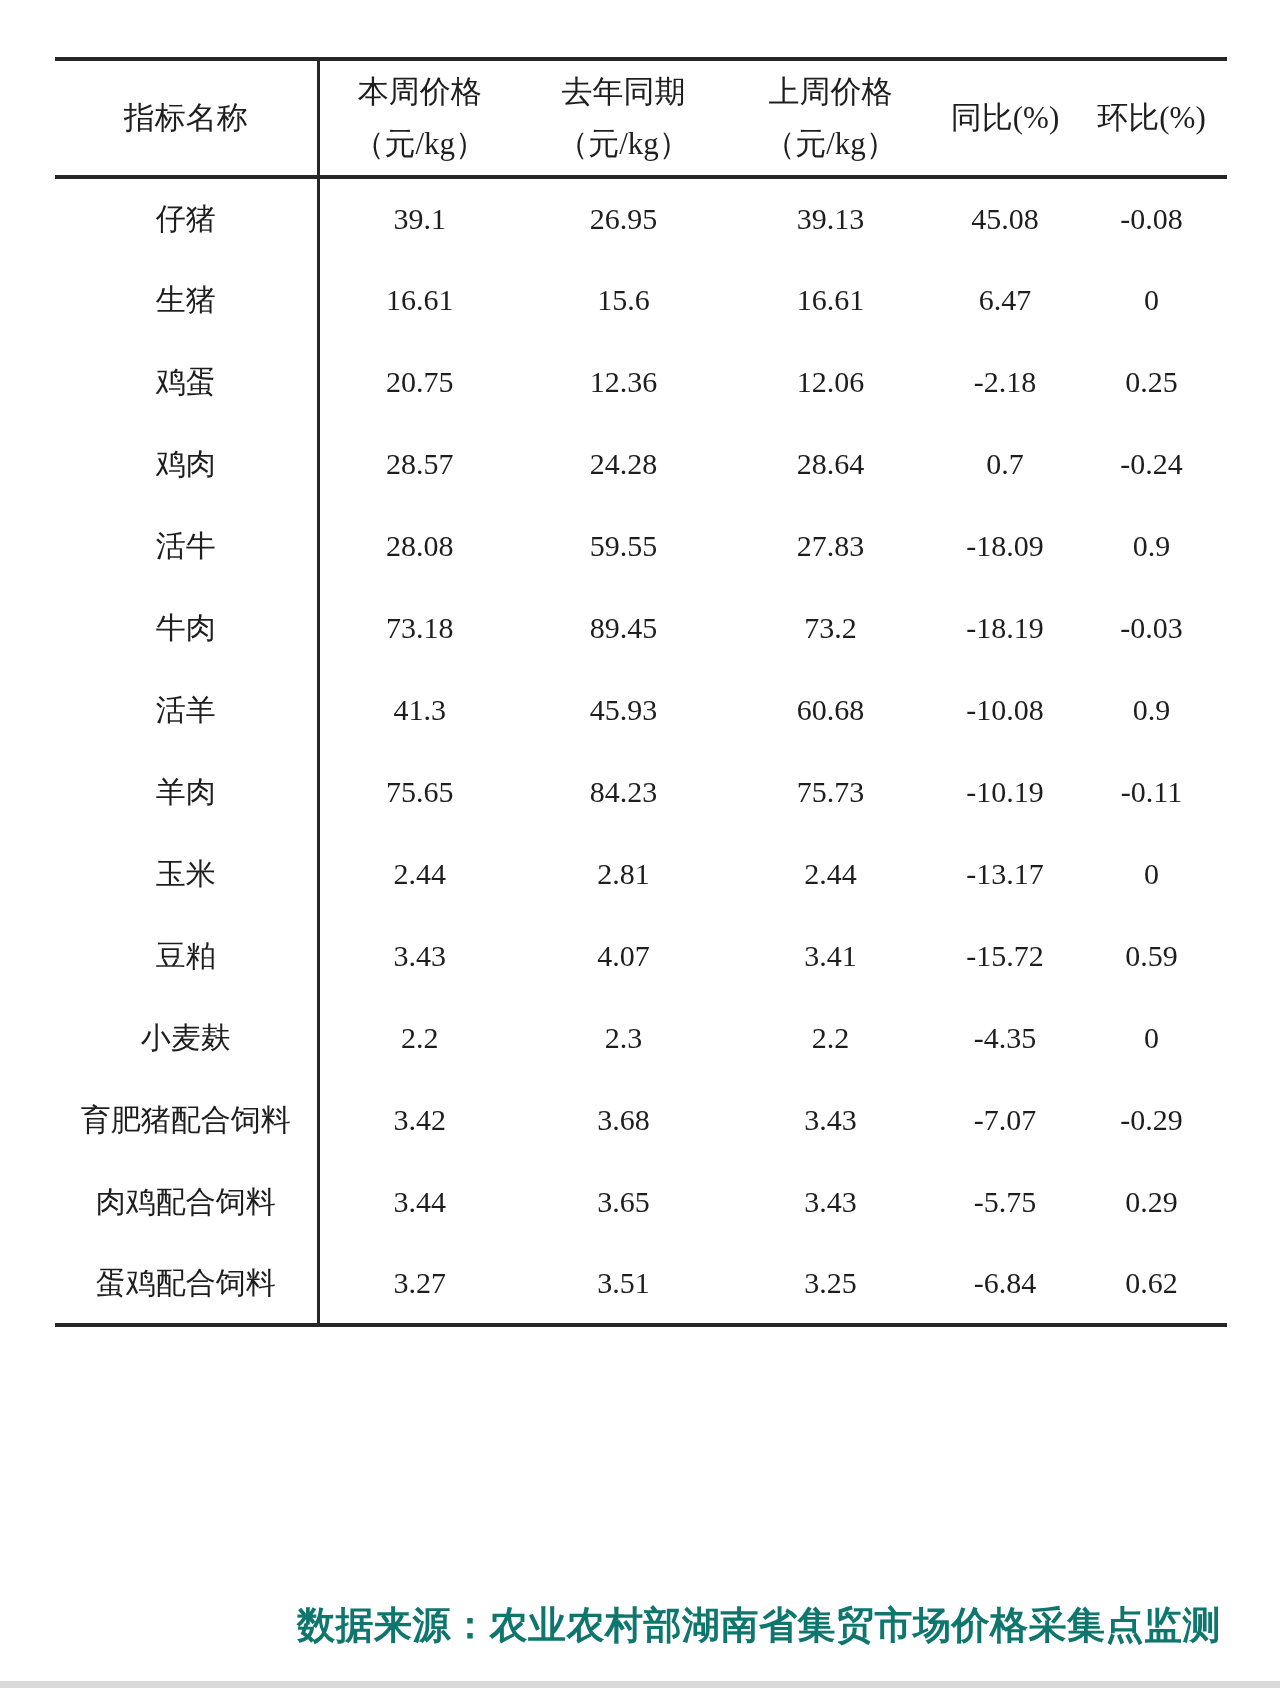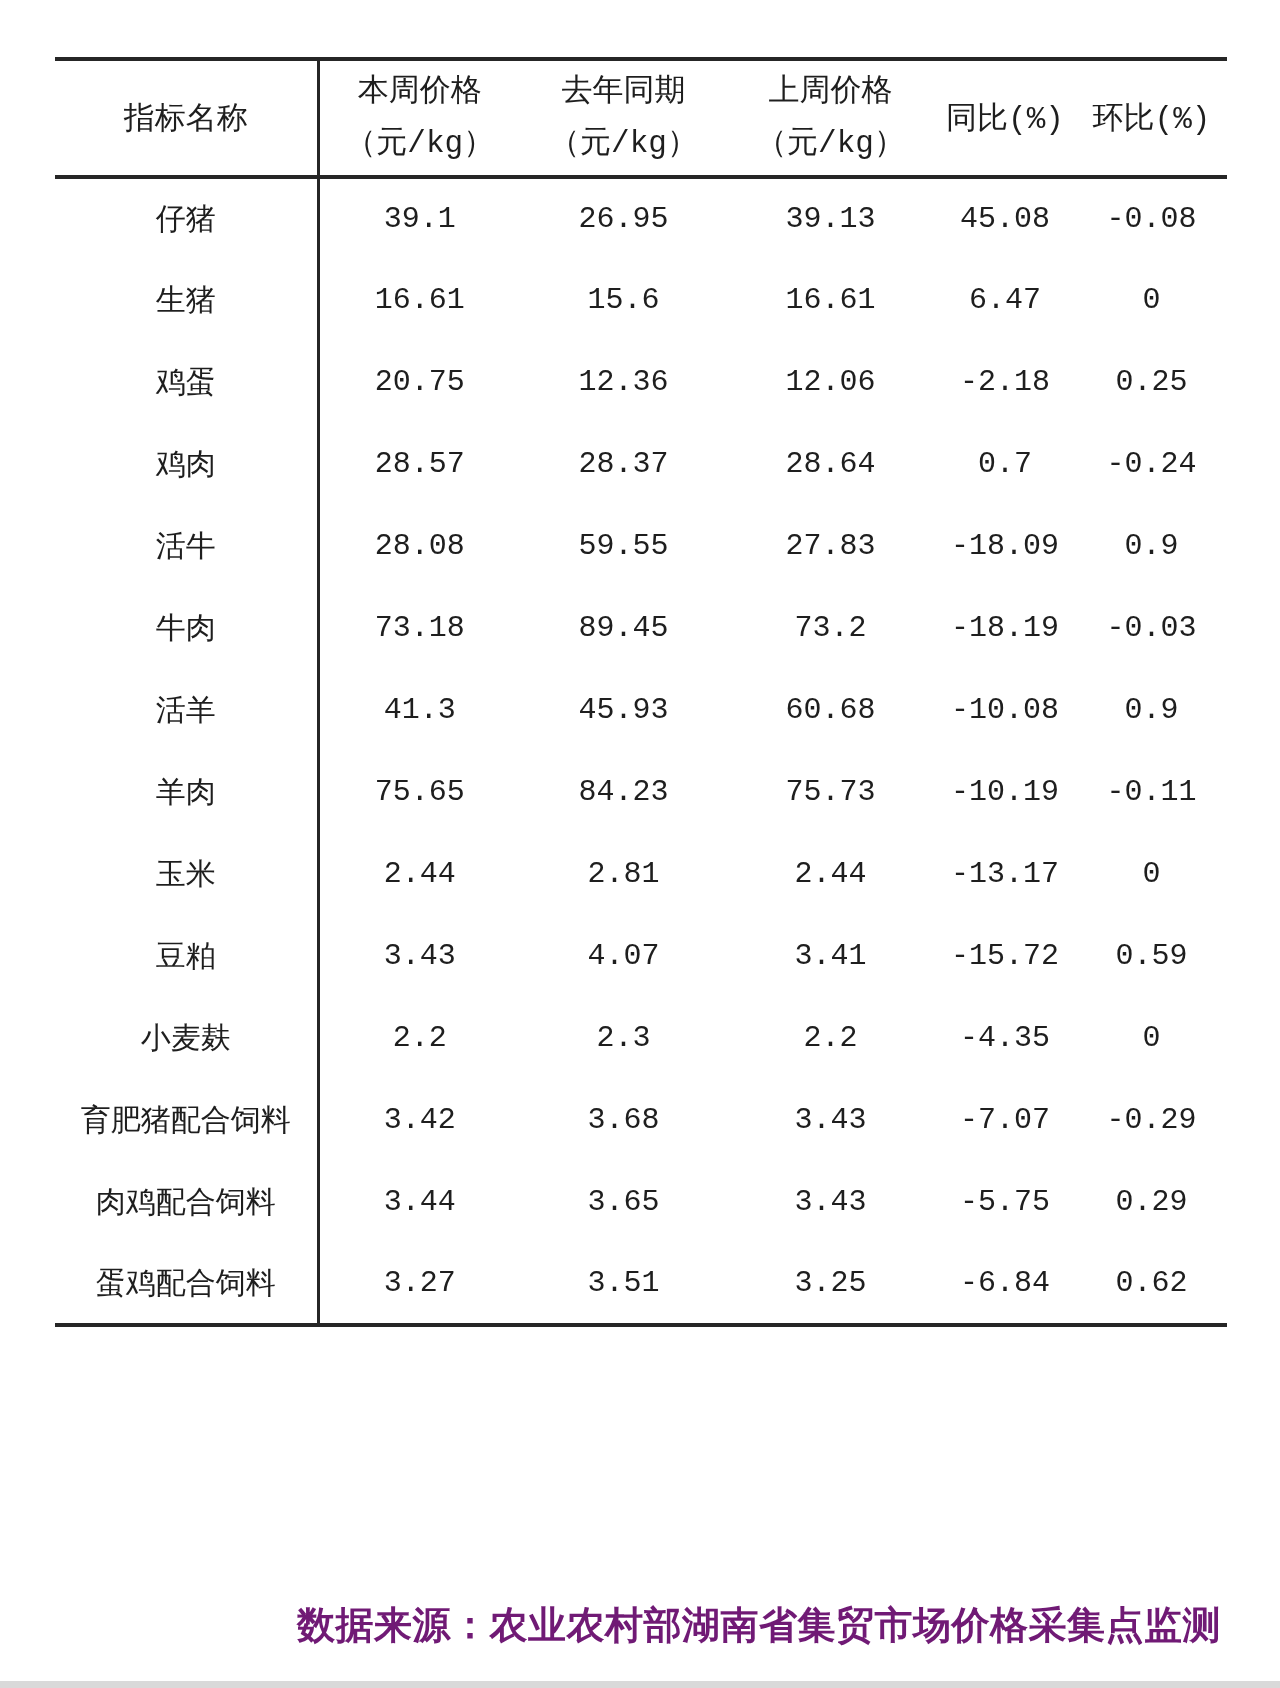--- a/index.html
+++ b/index.html
@@ -1,20 +1,20 @@
 <!DOCTYPE html>
 <html><head>
 <meta charset="utf-8">
 <style>
   html,body{margin:0;padding:0;}
   #page{
     position:relative;
     width:1280px;height:1688px;
     background:#ffffff;
-    font-family:Liberation Mono, monospace;
+    font-family:Liberation Serif, serif;
     color:#1e1e1e;
     overflow:hidden;
   }
   table.price-table{
     position:absolute;
     left:55px;top:57px;
     width:1172px;
     border-collapse:collapse;
     table-layout:fixed;
     border-top:4px solid #262626;
@@ -46,21 +46,21 @@
     height:82px;
   }
   .hdr-two-line span{display:block;line-height:48px;}
   .hdr-two-line .l2{margin-top:4px;}
   #source-note{
     position:absolute;
     left:297px;
     top:1600px;
     font-size:38px;
     font-weight:bold;
-    color:#701a75;
+    color:#0f766e;
     white-space:nowrap;
     letter-spacing:0.5px;
   }
   #bottom-strip{
     position:absolute;
     left:0;bottom:0;
     width:100%;height:7px;
     background:#d9d9d9;
   }
 </style>
@@ -124,21 +124,21 @@
       <td>12.06</td>
       <td>-2.18</td>
       <td>0.25</td>
     </tr>
 
 
 
     <tr>
       <td>鸡肉</td>
       <td>28.57</td>
-      <td>28.37</td>
+      <td>24.28</td>
       <td>28.64</td>
       <td>0.7</td>
       <td>-0.24</td>
     </tr>
 
     <tr>
       <td>活牛</td>
       <td>28.08</td>
       <td>59.55</td>
       <td>27.83</td>

